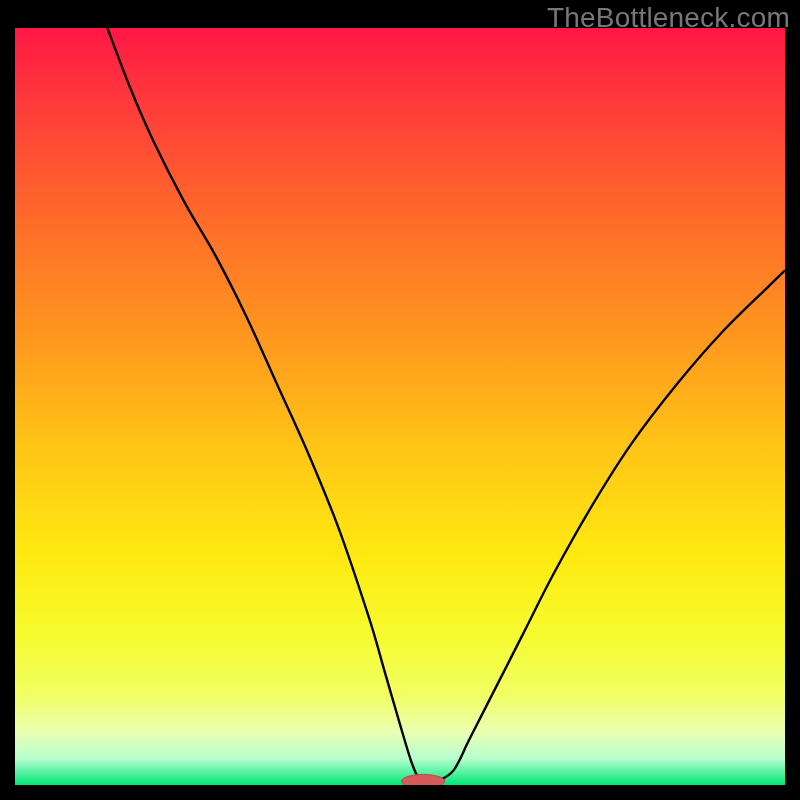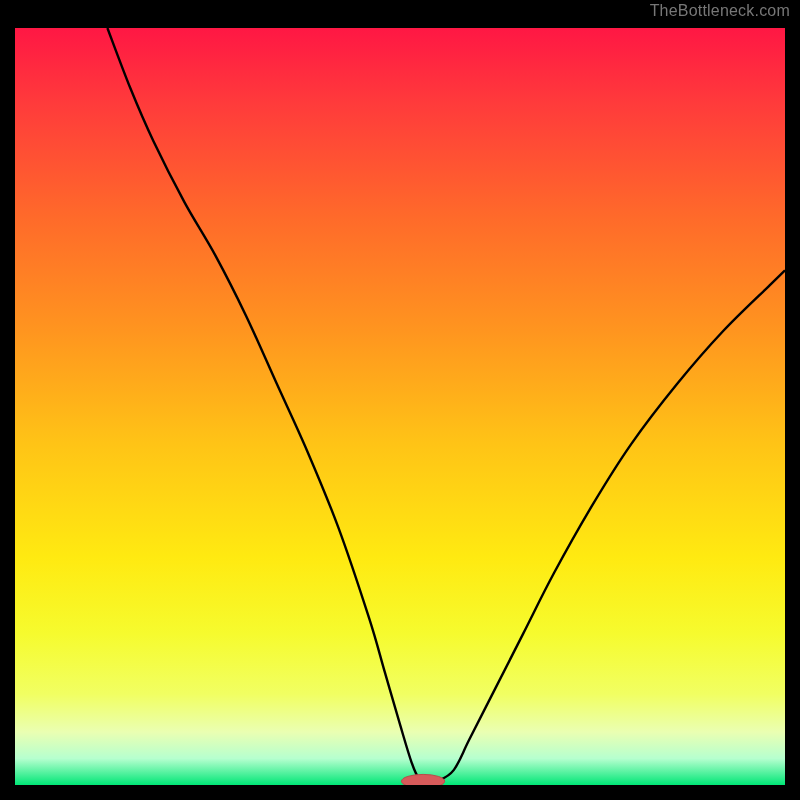--- a/index.html
+++ b/index.html
@@ -15,21 +15,21 @@
     position: relative;
     width: 800px;
     height: 800px;
     background: #000;
   }
   .watermark {
     position: absolute;
     top: 2px;
     right: 10px;
     color: #777;
-    font-size: 16px;
+    font-size: 28px;
     font-weight: 500;
     letter-spacing: 0.2px;
     z-index: 10;
     user-select: none;
   }
   .plot {
     position: absolute;
     left: 15px;
     top: 28px;
     width: 770px;

